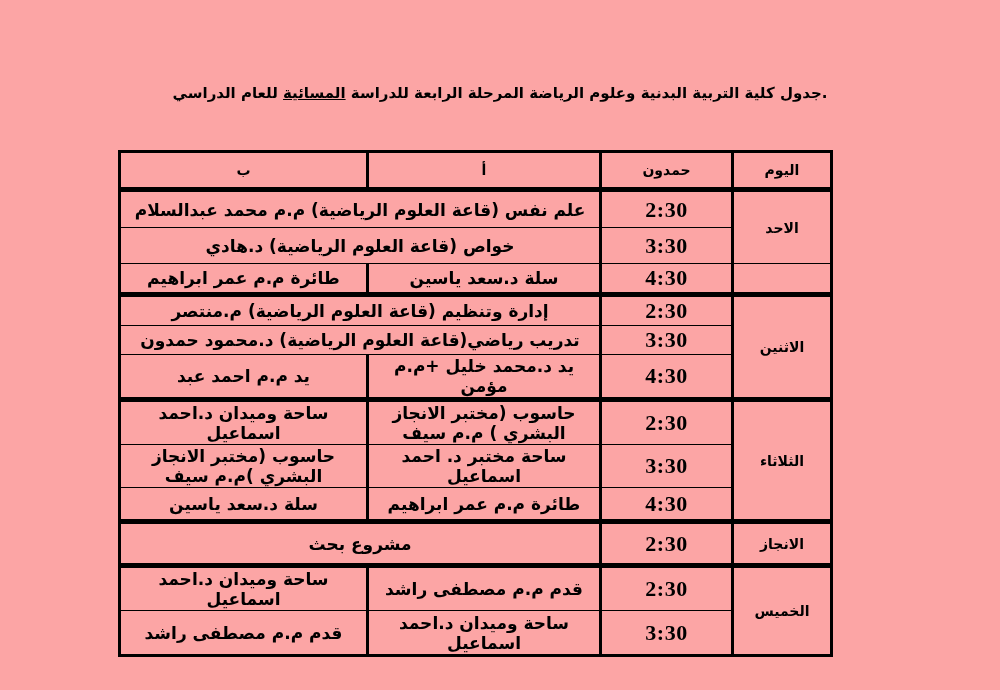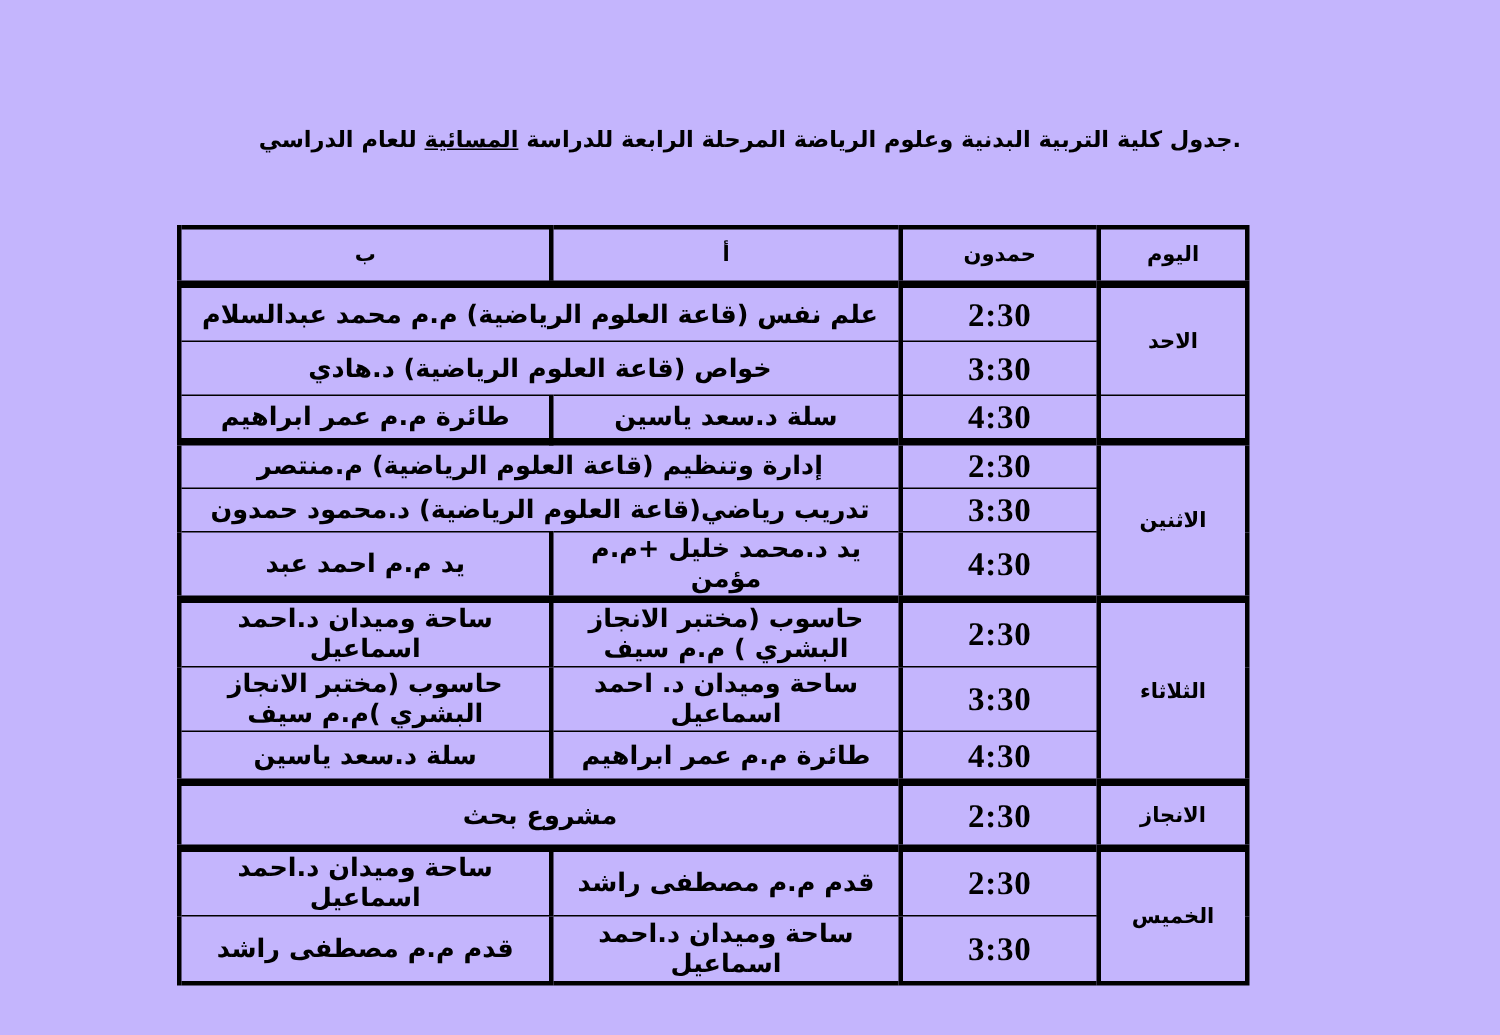--- a/index.html
+++ b/index.html
@@ -4,21 +4,21 @@
 <style>
   html, body {
     margin: 0;
     padding: 0;
     background: #ffffff;
   }
   .page {
     position: relative;
     width: 1000px;
     height: 690px;
-    background: #c4b5fd;
+    background: #fca5a5;
     overflow: hidden;
     font-family: "DejaVu Sans", sans-serif;
     color: #000;
   }
   .title-block {
     position: absolute;
     top: 84px;
     left: 0;
     width: 1000px;
     text-align: center;
@@ -151,21 +151,21 @@
       </tr>
 
       <tr class="block-start r-t1">
         <td class="day-cell" rowspan="3">الثلاثاء</td>
         <td class="time-cell">2:30</td>
         <td class="subj">حاسوب (مختبر الانجاز البشري ) م.م سيف</td>
         <td class="subj">ساحة وميدان د.احمد اسماعيل</td>
       </tr>
       <tr class="r-t2">
         <td class="time-cell">3:30</td>
-        <td class="subj">ساحة وميدان د. احمد اسماعيل</td>
+        <td class="subj">ساحة مختبر د. احمد اسماعيل</td>
         <td class="subj">حاسوب (مختبر الانجاز البشري )م.م سيف</td>
       </tr>
       <tr class="r-t3">
         <td class="time-cell">4:30</td>
         <td class="subj">طائرة م.م عمر ابراهيم</td>
         <td class="subj">سلة د.سعد ياسين</td>
       </tr>
 
       <tr class="block-start r-w1">
         <td class="day-cell">الانجاز</td>

